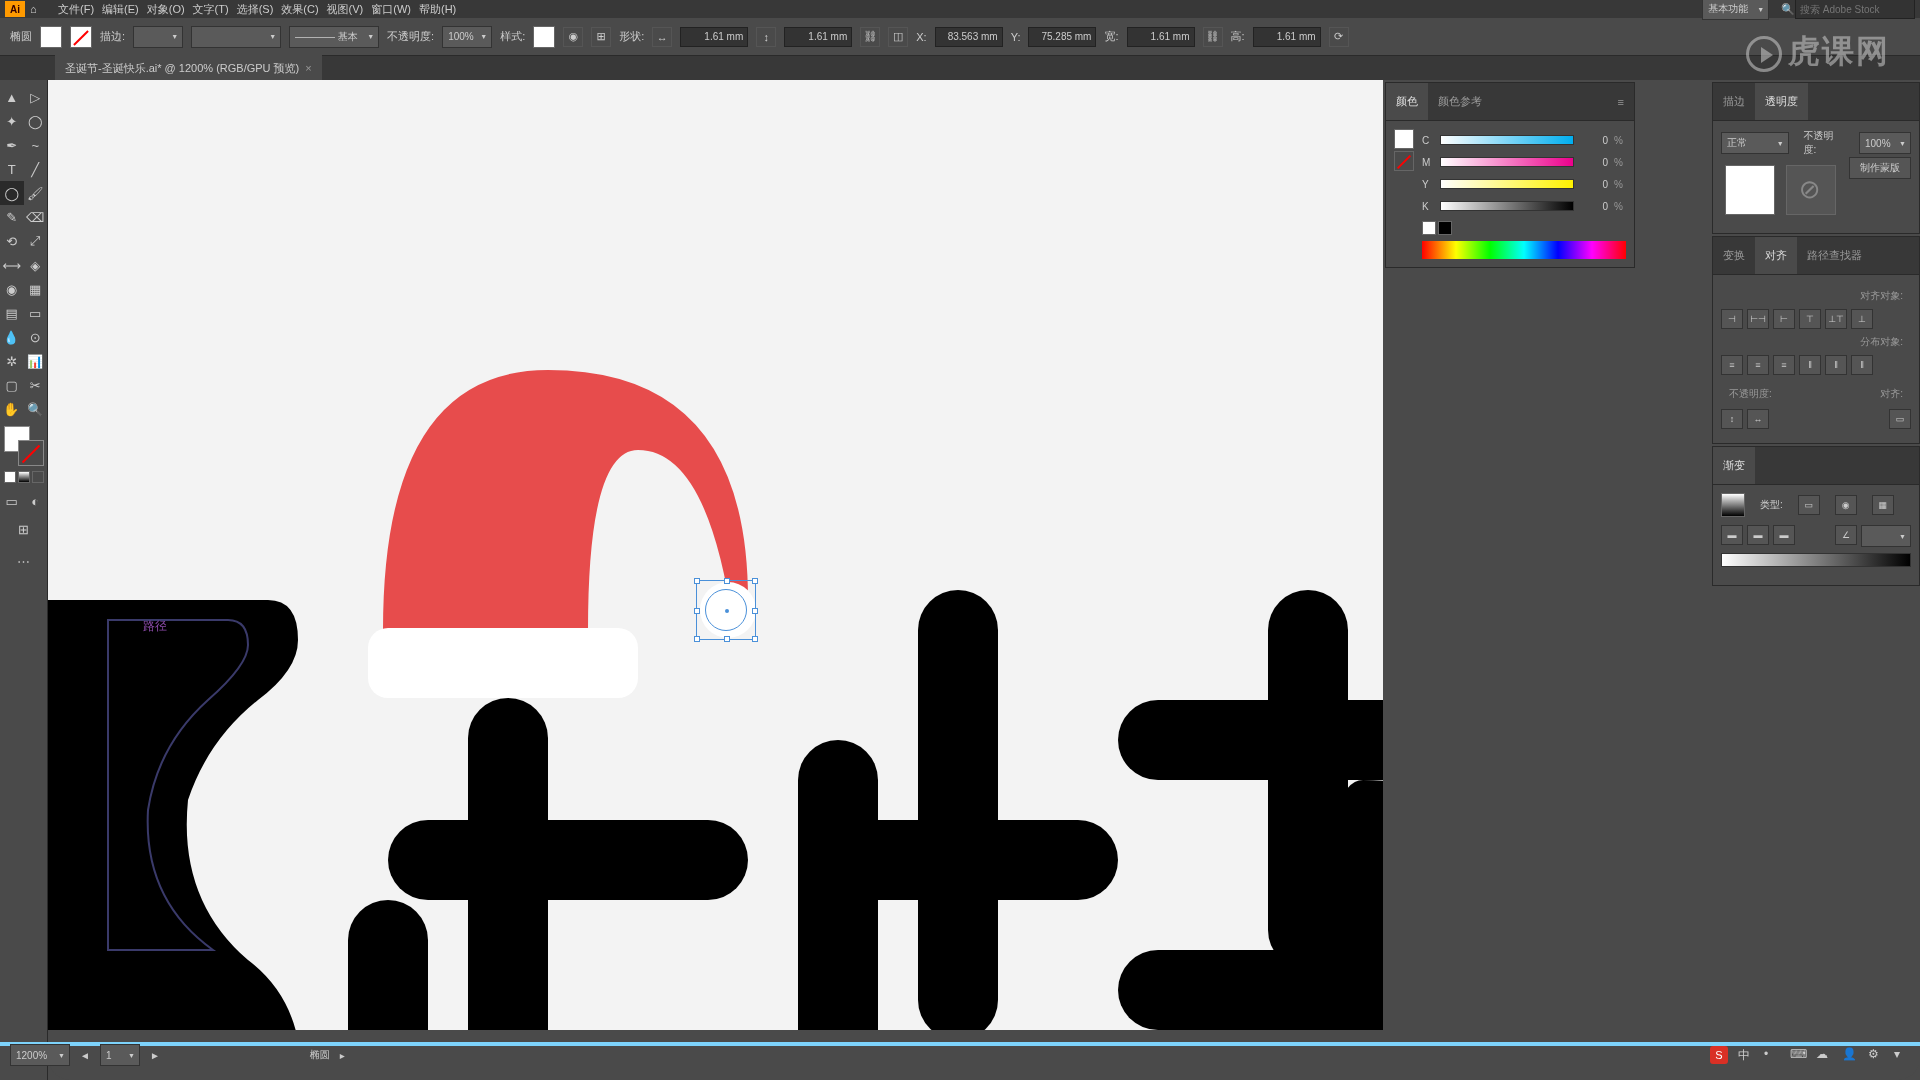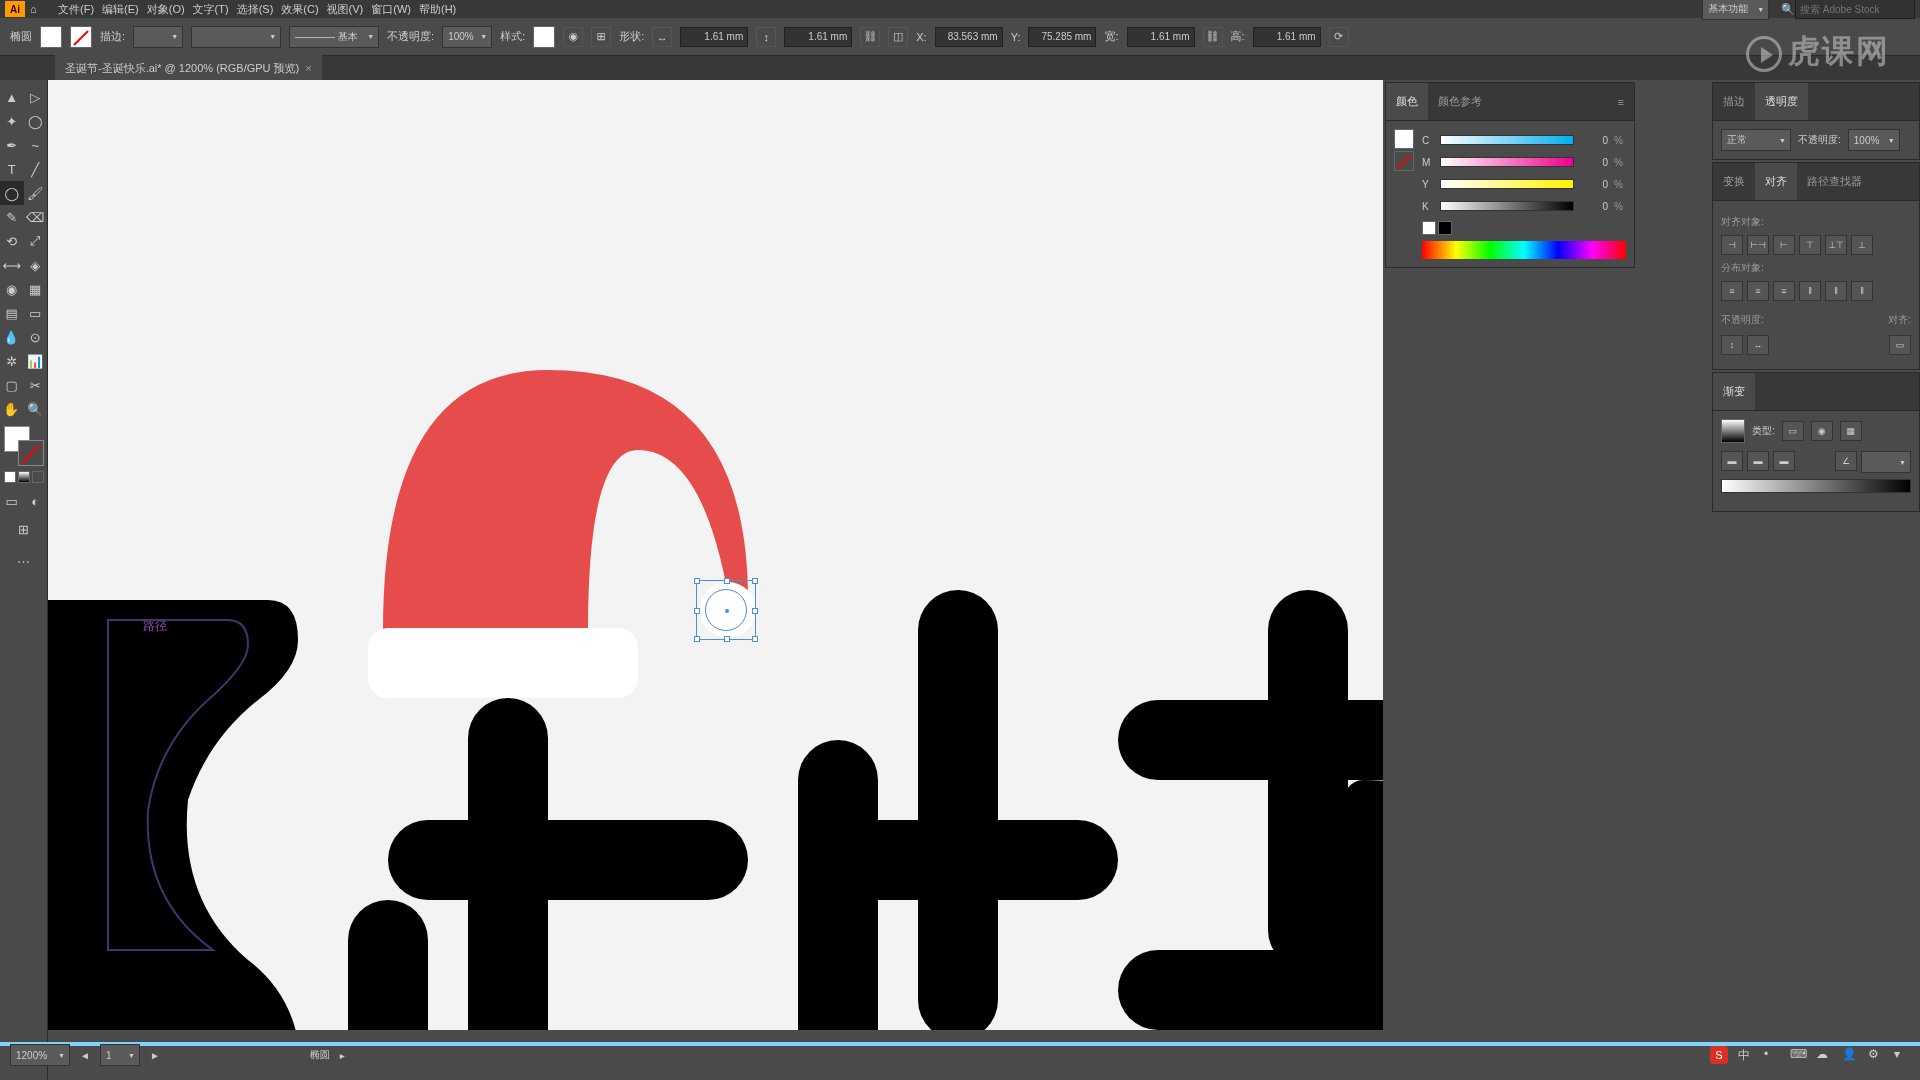--- a/index.html
+++ b/index.html
@@ -79,22 +79,22 @@
 .slider-unit { width: 12px; color: #999; font-size: 10px; }
 .spectrum { height: 18px; background: linear-gradient(to right, #ff0000, #ffff00, #00ff00, #00ffff, #0000ff, #ff00ff, #ff0000); margin-top: 6px; }
 .bw-row { display: flex; gap: 2px; margin-top: 4px; }
 .bw-sw { width: 14px; height: 14px; border: 1px solid #666; }
 
 
 .dock { position: absolute; right: 0; top: 82px; width: 208px; background: #4a4a4a; height: 600px; }
 .dock .panel-body { font-size: 10px; color: #ccc; }
 .align-row { display: flex; gap: 4px; margin: 6px 0; }
 .align-btn { width: 22px; height: 20px; border: 1px solid #333; background: #555; display: flex; align-items: center; justify-content: center; font-size: 9px; }
-.section-label { color: #999; font-size: 10px; margin: 6px 0 2px; }
-.blend-row { display: flex; align-items: center; gap: 7px; }
+.section-label { color: #999; font-size: 10px; margin: 6px 8px 2px; text-align: right; }
+.blend-row { display: flex; align-items: center; gap: 15px; }
 .opacity-input { width: 52px; }
 .thumb-box { width: 50px; height: 50px; background: #fff; border: 1px solid #666; margin: 8px 4px; display: inline-block; }
 .thumb-box.disabled { background: #555; position: relative; }
 .thumb-box.disabled::after { content: "⊘"; position: absolute; color: #888; font-size: 26px; left: 12px; top: 8px; }
 .make-mask { background: #555; border: 1px solid #333; padding: 3px 10px; font-size: 10px; color: #ccc; float: right; }
 
 
 .bottombar { position: absolute; bottom: 16px; left: 0; width: 100%; height: 22px; background: #4a4a4a; border-top: 4px solid #7dd3fc; display: flex; align-items: center; padding: 0 10px; color: #ccc; font-size: 10px; gap: 10px; }
 .bottombar .spacer { flex: 1; }
 .ime-badge { width: 18px; height: 18px; background: #d93025; color: #fff; font-size: 11px; display: flex; align-items: center; justify-content: center; border-radius: 3px; }
@@ -348,20 +348,25 @@
     <div class="panel-tabs">
       <div class="panel-tab">描边</div>
       <div class="panel-tab active">透明度</div>
     </div>
     <div class="panel-body">
       <div class="blend-row">
         <div class="dropdown" style="width:70px">正常</div>
         <span>不透明度:</span>
         <div class="dropdown opacity-input">100%</div>
       </div>
+      <div>
+        <div class="thumb-box"></div>
+        <div class="thumb-box disabled"></div>
+        <button class="make-mask">制作蒙版</button>
+      </div>
     </div>
   </div>
 
   <div class="panel">
     <div class="panel-tabs">
       <div class="panel-tab">变换</div>
       <div class="panel-tab active">对齐</div>
       <div class="panel-tab">路径查找器</div>
     </div>
     <div class="panel-body">

